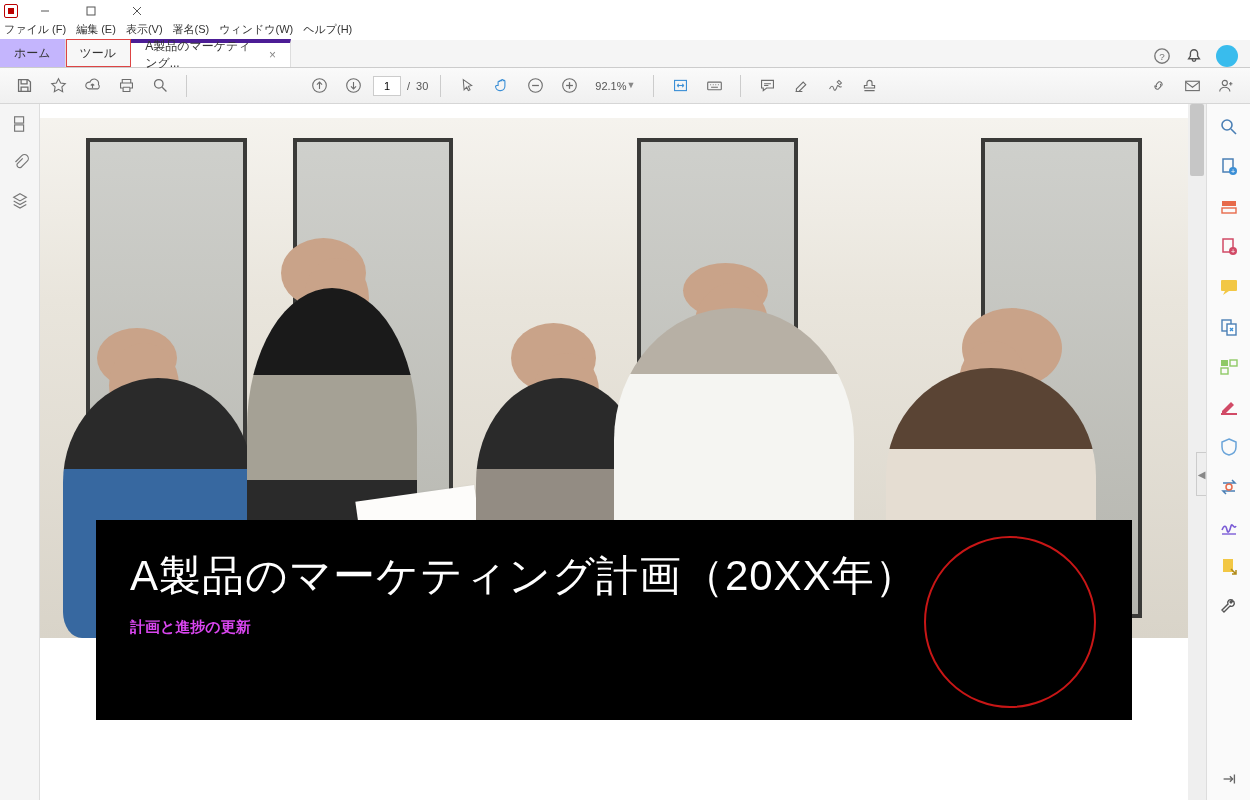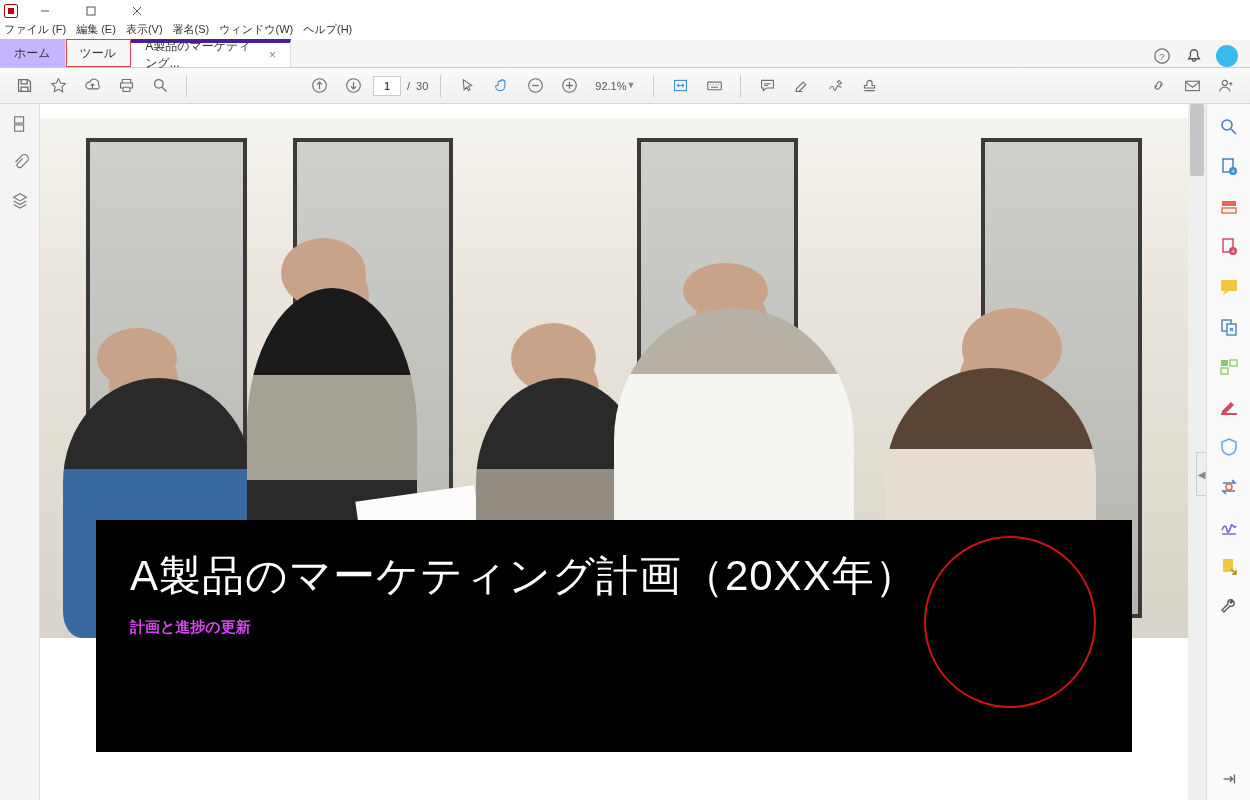--- a/index.html
+++ b/index.html
@@ -53,21 +53,21 @@
 .h1b{left:5%; bottom:250px; width:80px; height:60px; background:#2a2320;}
 .h2{left:23%; bottom:300px; width:65px; height:80px;}
 .h2b{left:21%; bottom:330px; width:85px; height:70px; background:#151515; border-radius:50%;}
 .h3{left:43%; bottom:210px; width:65px; height:75px; background:#6b4a3a;}
 .h3b{left:41%; bottom:245px; width:85px; height:70px; background:#1d1a18; border-radius:50%;}
 .h4{left:57%; bottom:265px; width:75px; height:90px;}
 .h4b{left:56%; bottom:320px; width:85px; height:55px; background:#cfc9bd; border-radius:50% 50% 20% 20%;}
 .h5{right:14%; bottom:215px; width:68px; height:82px;}
 .h5b{right:11%; bottom:250px; width:100px; height:80px; background:#4a372a; border-radius:50%;}
 .paper{position:absolute; left:28%; bottom:55px; width:120px; height:90px; background:#fdfcfa; transform:rotate(-8deg); box-shadow:0 2px 4px rgba(0,0,0,0.2);}
-.banner { position:absolute; left:56px; right:56px; top:416px; height:232px; background:#000; padding:28px 34px; }
+.banner { position:absolute; left:56px; right:56px; top:416px; height:200px; background:#000; padding:28px 34px; }
 .banner h1 { color:#fff; font-size:42px; font-weight:400; letter-spacing:1px; }
 .banner .sub { color:#d946ef; font-size:15px; margin-top:14px; font-weight:600; }
 .banner .circle { position:absolute; right:36px; top:16px; width:172px; height:172px; border:2px solid #c81616; border-radius:50%; }
 .vscroll { position:absolute; right:0; top:0; bottom:0; width:18px; background:#efefef; }
 .vscroll .thumb { position:absolute; top:0; left:2px; right:2px; height:72px; background:#c6c6c6; border-radius:2px; }
 .rside { width:44px; background:#fafafa; border-left:1px solid #ddd; display:flex; flex-direction:column; align-items:center; padding-top:12px; gap:18px; position:relative; }
 .rside .rico { width:22px; height:22px; display:flex; align-items:center; justify-content:center; }
 .rside .bottom { position:absolute; bottom:10px; }
 .lhandle,.rhandle { position:absolute; top:50%; width:10px; height:44px; background:#eee; border:1px solid #ccc; display:flex; align-items:center; justify-content:center; color:#888; font-size:10px; }
 .lhandle{left:40px; border-left:none;}

